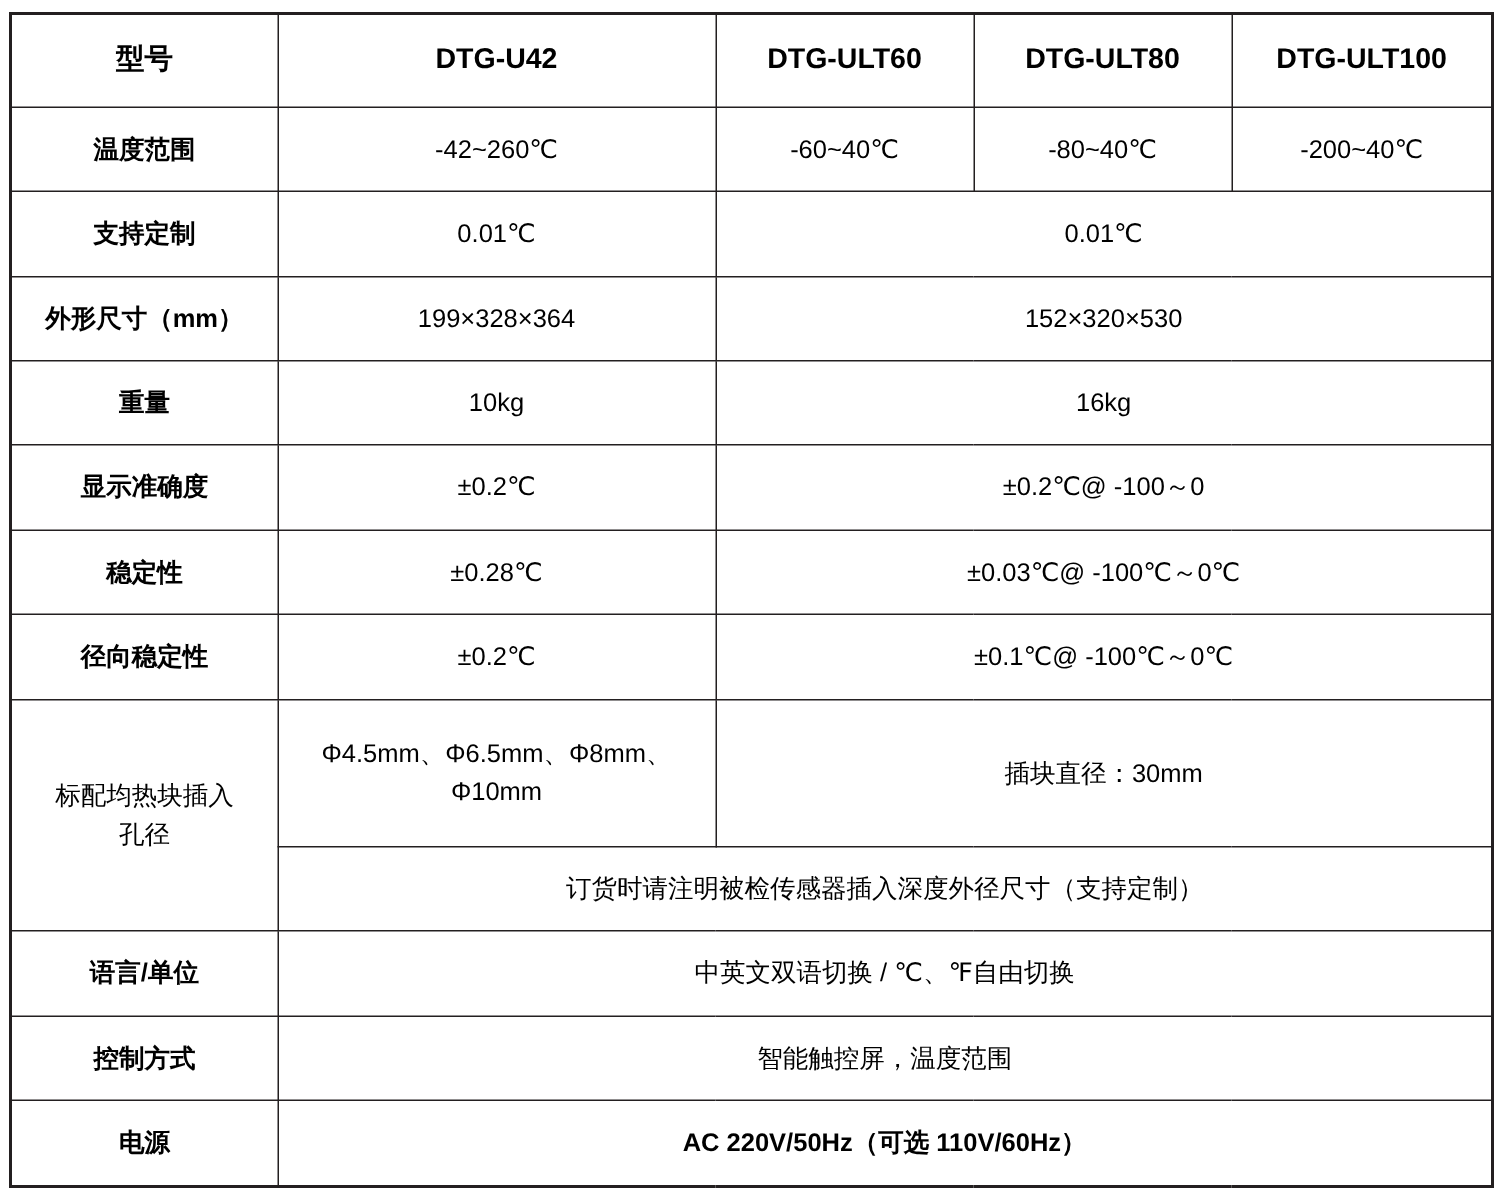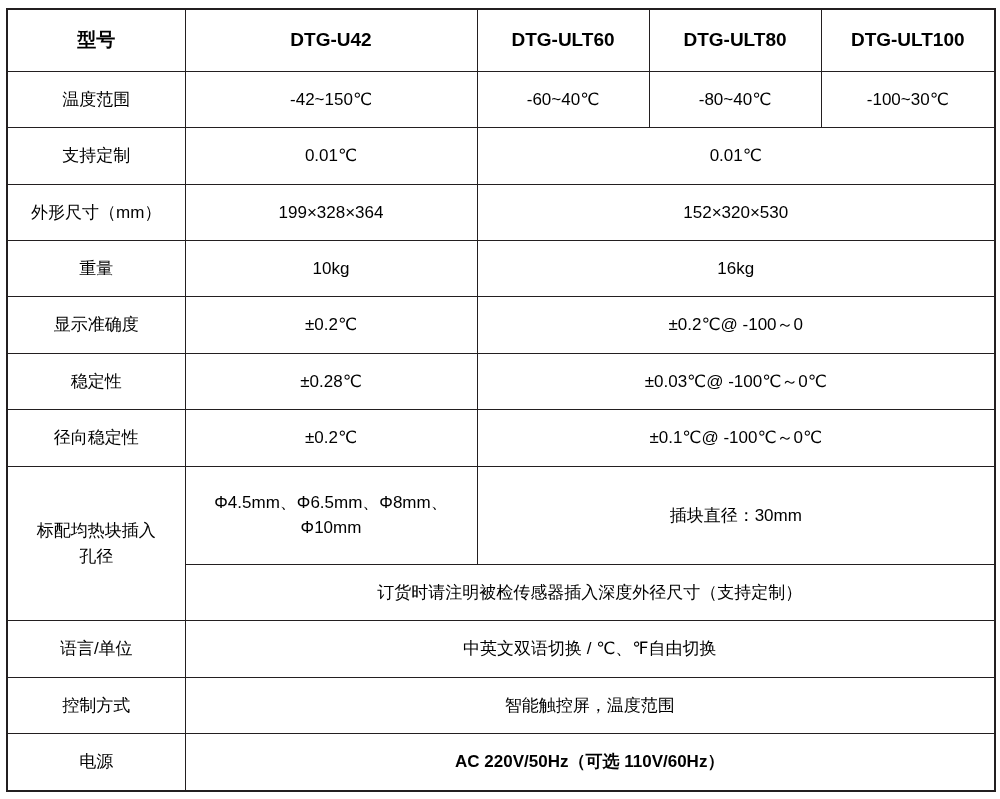--- a/index.html
+++ b/index.html
@@ -30,21 +30,21 @@
   table.spec-table td {
     border: 1px solid #231f20;
     text-align: center;
     vertical-align: middle;
     font-size: 17px;
     line-height: 1.5;
     padding: 4px 6px;
     box-sizing: border-box;
   }
   td.label-cell {
-    font-weight: normal;
+    font-weight: bold;
     font-size: 17px;
   }
   tr.header-row td {
     font-weight: bold;
     font-size: 19px;
   }
   td.bold-cell {
     font-weight: bold;
     font-size: 19px;
     margin-left: 12px;
@@ -77,24 +77,24 @@
       <tr class="header-row">
         <td>型号</td>
         <td>DTG-U42</td>
         <td>DTG-ULT60</td>
         <td>DTG-ULT80</td>
         <td>DTG-ULT100</td>
       </tr>
 
       <tr>
         <td class="label-cell">温度范围</td>
-        <td>-42~150℃</td>
+        <td>-42~260℃</td>
         <td>-60~40℃</td>
         <td>-80~40℃</td>
-        <td>-100~30℃</td>
+        <td>-200~40℃</td>
       </tr>
 
       <tr>
         <td class="label-cell">支持定制</td>
         <td>0.01℃</td>
         <td colspan="3">0.01℃</td>
       </tr>
 
       <tr>
         <td class="label-cell">外形尺寸（mm）</td>

